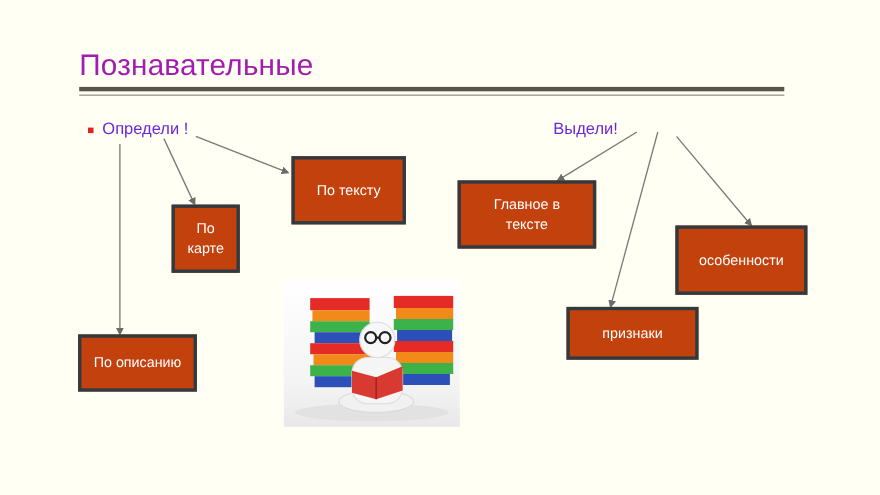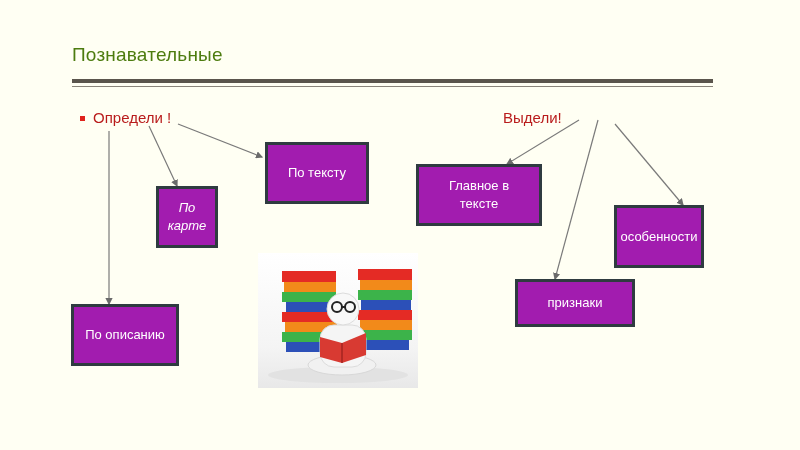--- a/index.html
+++ b/index.html
@@ -1,23 +1,23 @@
 <!DOCTYPE html>
 <html><head>
 <meta charset="utf-8">
 <style>
   html, body { margin:0; padding:0; }
   body { width:800px; height:450px; background:#fffff3; position:relative; overflow:hidden;
          font-family:"Liberation Sans", sans-serif; }
-  .title { position:absolute; left:72px; top:44px; font-size:19px; color:#4d7c0f; letter-spacing:0.2px; }
+  .title { position:absolute; left:72px; top:44px; font-size:27px; color:#a21caf; letter-spacing:0.2px; }
   .rule-thick { position:absolute; left:72px; top:79px; width:641px; height:4px; background:#5a554c; }
   .rule-thin { position:absolute; left:72px; top:86px; width:641px; height:1px; background:#8a857b; }
   .bullet { position:absolute; left:80px; top:116px; width:5px; height:5px; background:#e0231c; }
-  .label-red { position:absolute; color:#b91c1c; font-size:15px; }
-  .box { position:absolute; background:#a21caf; border:3px solid #2f3b40; color:#ffffff;
+  .label-red { position:absolute; color:#6d28d9; font-size:15px; }
+  .box { position:absolute; background:#c2410c; border:3px solid #2f3b40; color:#ffffff;
          font-size:13px; display:flex; align-items:center; justify-content:center; text-align:center;
          box-sizing:border-box; line-height:1.35; }
   svg.lines { position:absolute; left:0; top:0; }
   .pic { position:absolute; left:258px; top:253px; width:160px; height:135px; background:linear-gradient(180deg,#ffffff 0%,#f4f4f4 70%,#e8e8e8 100%); }
 </style>
 </head>
 <body>
 
 <div class="title">Познавательные</div>
 <div class="rule-thick"></div>
@@ -37,29 +37,29 @@
     <line x1="109" y1="131" x2="109" y2="304" marker-end="url(#arr)"></line>
     <line x1="149" y1="126" x2="177" y2="186" marker-end="url(#arr)"></line>
     <line x1="178" y1="124" x2="262" y2="157" marker-end="url(#arr)"></line>
     <line x1="579" y1="120" x2="507" y2="164" marker-end="url(#arr)"></line>
     <line x1="598" y1="120" x2="555" y2="279" marker-end="url(#arr)"></line>
     <line x1="615" y1="124" x2="683" y2="205" marker-end="url(#arr)"></line>
   </g>
 </svg>
 
 <div class="box" style="left:265px; top:142px; width:104px; height:62px;">По тексту</div>
-<div class="box" style="left:156px; top:186px; width:62px; height:62px;font-style:italic;">
+<div class="box" style="left:156px; top:186px; width:62px; height:62px;">
     <span style="width:40px;">По карте</span>
   </div>
-<div class="box" style="left:71px; top:304px; width:108px; height:62px;">По описанию</div>
+<div class="box" style="left:71px; top:304px; width:108px; height:52px;">По описанию</div>
 
 <div class="box" style="left:416px; top:164px; width:126px; height:62px;">
     <span style="width:90px;">Главное в тексте</span>
   </div>
-<div class="box" style="left:614px; top:205px; width:90px; height:63px;">особенности</div>
+<div class="box" style="left:614px; top:205px; width:120px; height:63px;">особенности</div>
 <div class="box" style="left:515px; top:279px; width:120px; height:48px;">признаки</div>
 
 <div class="pic">
   <svg width="160" height="135" viewBox="0 0 160 135">
     <ellipse cx="80" cy="122" rx="70" ry="8" fill="#e2e2e2"></ellipse>
     <g>
       <rect x="24" y="18" width="54" height="11" fill="#e42b25"></rect>
       <rect x="26" y="29" width="52" height="10" fill="#f28a1a"></rect>
       <rect x="24" y="39" width="54" height="10" fill="#3cb34a"></rect>
       <rect x="28" y="49" width="52" height="10" fill="#2c50b8"></rect>

